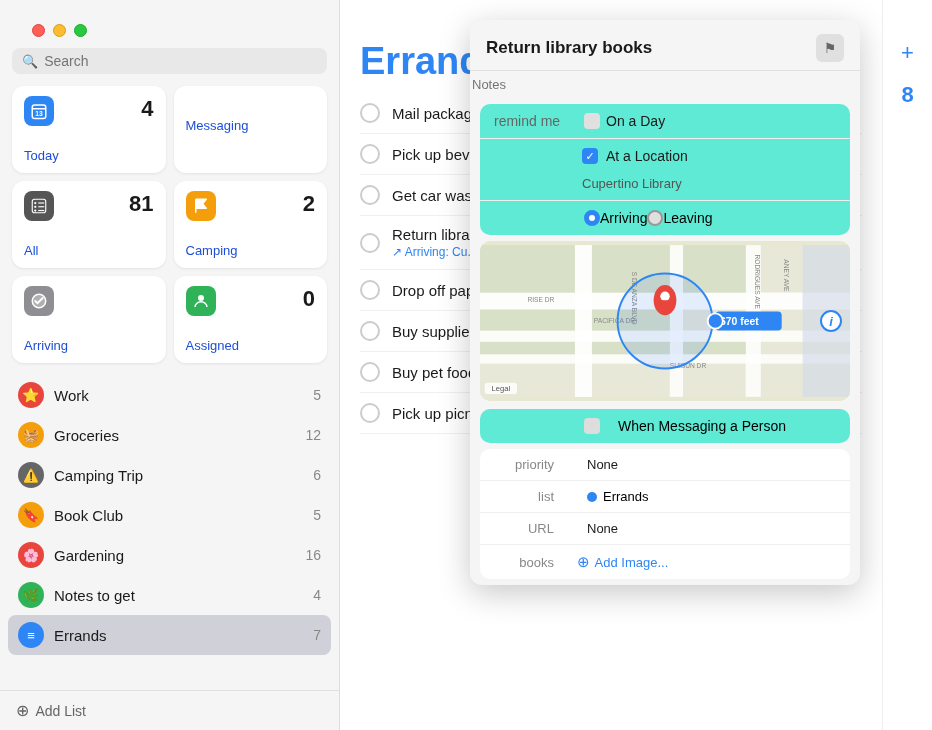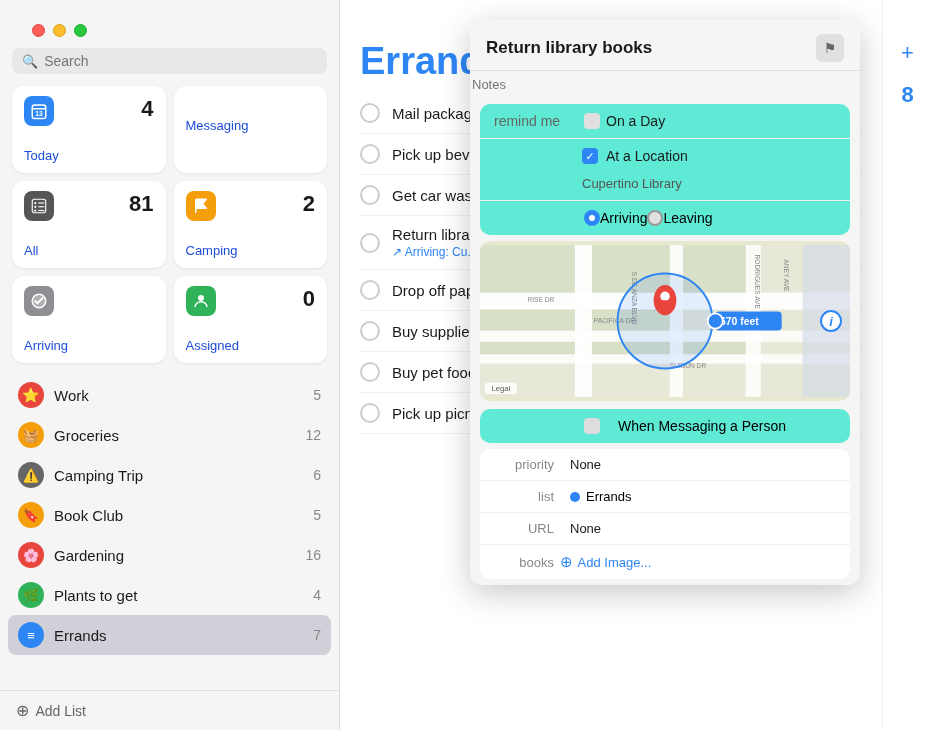--- a/index.html
+++ b/index.html
@@ -398,21 +398,21 @@
       margin: 0 10px 6px 10px;
       border-radius: 10px;
       overflow: hidden;
     }
 
     .detail-meta-row {
       display: flex;
       align-items: center;
       padding: 8px 14px;
       border-bottom: 1px solid #f0f0f0;
-      gap: 6px;
+      gap: 23px;
     }
     .detail-meta-row:last-child { border-bottom: none; }
 
     .meta-label {
       font-size: 13px;
       color: #888;
       min-width: 60px;
       text-align: right;
     }
 
@@ -568,21 +568,21 @@
         <span class="list-name">Book Club</span>
         <span class="list-count">5</span>
       </div>
       <div class="list-item">
         <div class="list-dot" style="background:#e8453c; font-size:13px;">🌸</div>
         <span class="list-name">Gardening</span>
         <span class="list-count">16</span>
       </div>
       <div class="list-item">
         <div class="list-dot" style="background:#30b259; font-size:13px;">🌿</div>
-        <span class="list-name">Plants to get</span>
+        <span class="list-name">Notes to get</span>
         <span class="list-count">4</span>
       </div>
       <div class="list-item active">
         <div class="list-dot" style="background:#2e86f5; font-size:13px;">≡</div>
         <span class="list-name">Errands</span>
         <span class="list-count">7</span>
       </div>
     </div>
 
     <div class="add-list-btn">

